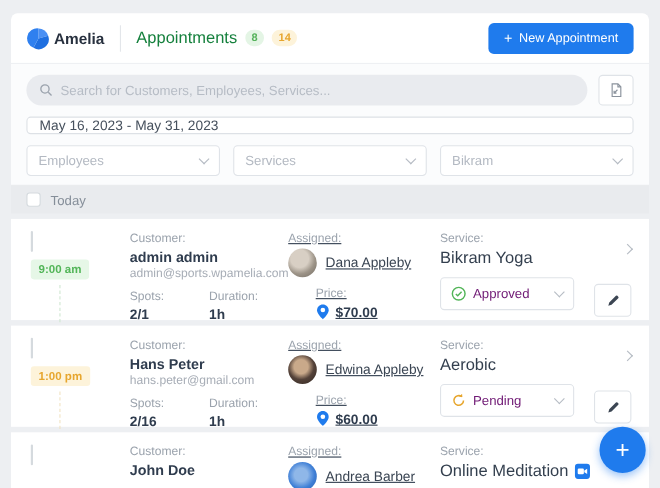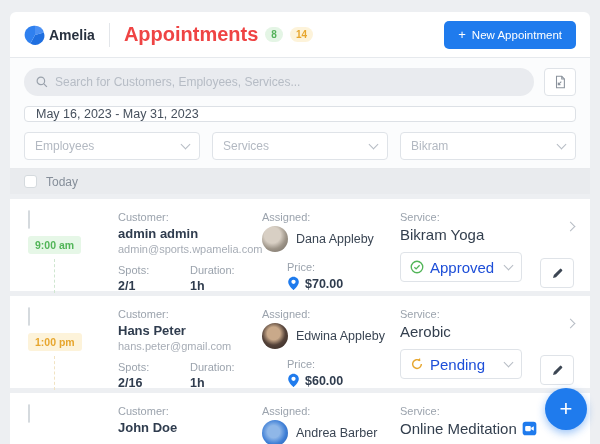--- a/index.html
+++ b/index.html
@@ -13,21 +13,21 @@
   .card { position:absolute; left:10px; top:12px; width:580px; background:transparent; }
 
   
   .hdr {
     background:#fff; height:46px; display:flex; align-items:center;
     padding:0 14px; border-bottom:1px solid #e6e9ed; border-radius:6px 6px 0 0;
   }
   .brand { display:flex; align-items:center; gap:3px; }
   .brand-name { font-size:14px; font-weight:bold; color:#28313f; }
   .hdr-div { width:1px; height:24px; background:#e3e6ea; margin:0 14px; }
-  .page-title { font-size:20px; font-weight:bold; color:#ef4444; }
+  .page-title { font-size:15px; font-weight:normal; color:#15803d; }
   .badge { font-size:10px; font-weight:bold; padding:2px 6px; border-radius:9px; margin-left:7px; }
   .badge.green { background:#e4f5e5; color:#55b25b; }
   .badge.orange { background:#fdf3da; color:#e7a62e; }
   .hdr-spacer { flex:1; }
   .btn-new {
     background:#1f7bed; color:#fff; font-size:11.5px; border:none; border-radius:5px;
     padding:8px 14px; display:flex; align-items:center; gap:6px; cursor:pointer;
     font-family:"Liberation Sans",sans-serif;
   }
   .btn-new .plus { font-size:13px; line-height:10px; }
@@ -77,21 +77,21 @@
   .cbx { width:13px; height:13px; background:#fff; border:1px solid #d5dade; border-radius:3px; flex:none; cursor:pointer; }
 
   
   .row {
     background:#fff; margin-top:5px; height:92px; position:relative;
     display:flex; padding:12px 14px 0 18px;
   }
   .row.partial { height:60px; }
   .c-time { width:90px; flex:none; }
   .c-cust { width:144px; flex:none; }
-  .c-asgn { width:138px; flex:none; }
+  .c-asgn { width:138px; flex:none;text-decoration:underline; }
   .c-serv { width:144px; flex:none; }
   .c-act  { flex:1; position:relative; }
 
   .pill { display:inline-block; font-size:10.5px; font-weight:bold; padding:3px 7px; border-radius:3px; margin-top:7px; }
   .pill.green { background:#e6f7e7; color:#52b558; }
   .pill.yellow { background:#fdf3da; color:#e7a62e; }
   .tline { width:1px; height:34px; margin:5px 0 0 26px; }
   .tline.green { border-left:1px dashed #cfe6d0; }
   .tline.yellow { border-left:1px dashed #f1e3c2; }
 
@@ -110,21 +110,21 @@
   .asgn-name { font-size:12.5px; color:#3a4553; }
 
   .price-block { margin-left:25px; margin-top:9px; }
   .price-line { display:flex; align-items:center; gap:5px; }
 
   .serv-name { font-size:15px; color:#333f4e; display:flex; align-items:center; gap:5px; }
   .status-dd {
     margin-top:9px; width:122px; height:30px; background:#fff; border:1px solid #dfe3e8;
     border-radius:4px; display:flex; align-items:center; gap:6px; padding:0 9px; cursor:pointer;
   }
-  .status-dd span { flex:1; font-size:15px; color:#1d4ed8; }
+  .status-dd span { flex:1; font-size:12px; color:#701a75; }
 
   .row-chev { position:absolute; right:2px; top:12px; cursor:pointer; }
   .edit-btn {
     position:absolute; right:2px; top:47px; width:34px; height:30px; background:#fff;
     border:1px solid #dfe3e8; border-radius:4px; display:flex; align-items:center;
     justify-content:center; cursor:pointer;
   }
 
   
   .fab {

